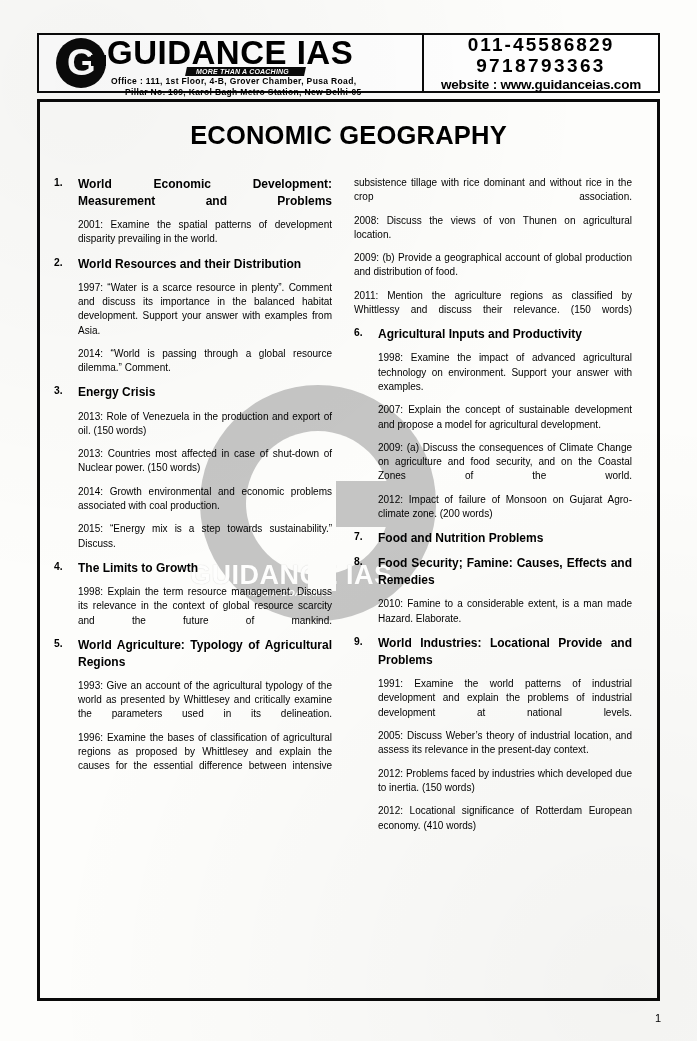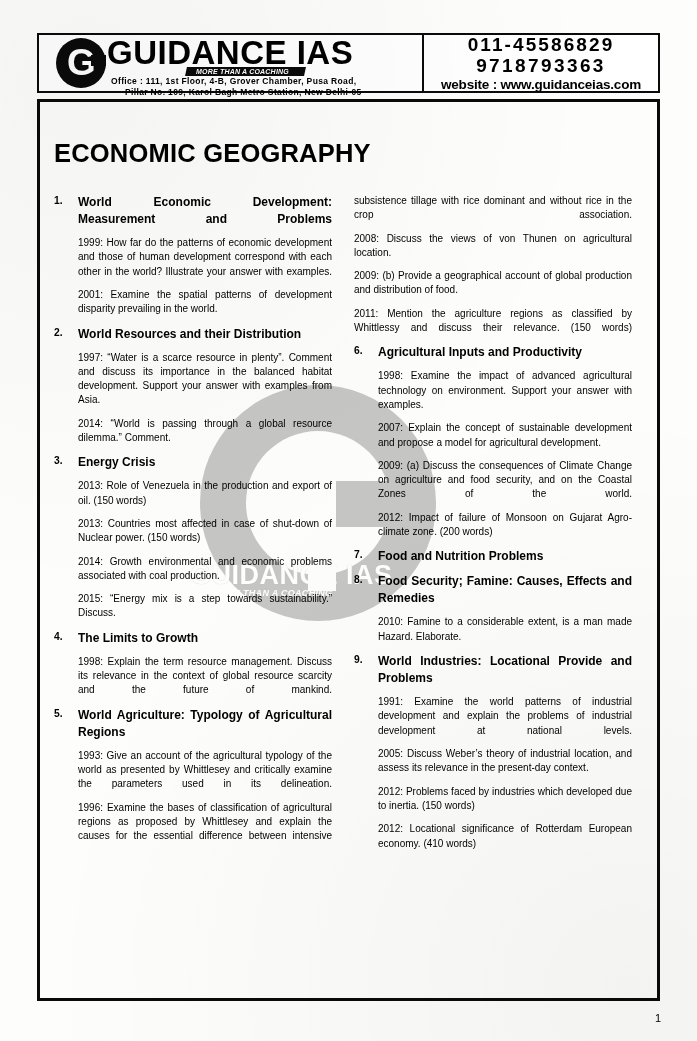--- a/index.html
+++ b/index.html
@@ -226,24 +226,25 @@
     position: absolute;
     left: 37px;
     top: 99px;
     width: 623px;
     height: 902px;
     z-index: 3;
     box-sizing: border-box;
     padding: 22px 17px 0 17px;
   }
   .doc-title {
+    text-align: center;
     font-size: 25.5px;
     font-weight: bold;
     letter-spacing: 0.2px;
-    margin: 18px 0 26px 0;
+    margin: 0 0 26px 0;
     font-family: "Liberation Sans", sans-serif;
   }
   .columns {
     display: flex;
     gap: 22px;
     align-items: flex-start;
   }
   .col { width: 278px; }
 
   .sec {
@@ -325,21 +326,20 @@
 
   <div class="content">
     <div class="doc-title">ECONOMIC GEOGRAPHY</div>
 
     <div class="columns">
       <div class="col left" id="col-left">
           <div class="sec">
             <div class="sec-num">1.</div>
             <div class="sec-title spread">World Economic Development: Measurement and Problems</div>
           </div>
-          <p class="q spread">1999: How far do the patterns of economic development and those of human development correspond with each other in the world? Illustrate your answer with examples.</p>
           <p class="q">2001: Examine the spatial patterns of development disparity prevailing in the world.</p>
           <div class="sec">
             <div class="sec-num">2.</div>
             <div class="sec-title">World Resources and their Distribution</div>
           </div>
           <p class="q spread">1997: “Water is a scarce resource in plenty”. Comment and discuss its importance in the balanced habitat development. Support your answer with examples from Asia.</p>
           <p class="q">2014: “World is passing through a global resource dilemma.” Comment.</p>
           <div class="sec">
             <div class="sec-num">3.</div>
             <div class="sec-title">Energy Crisis</div>

